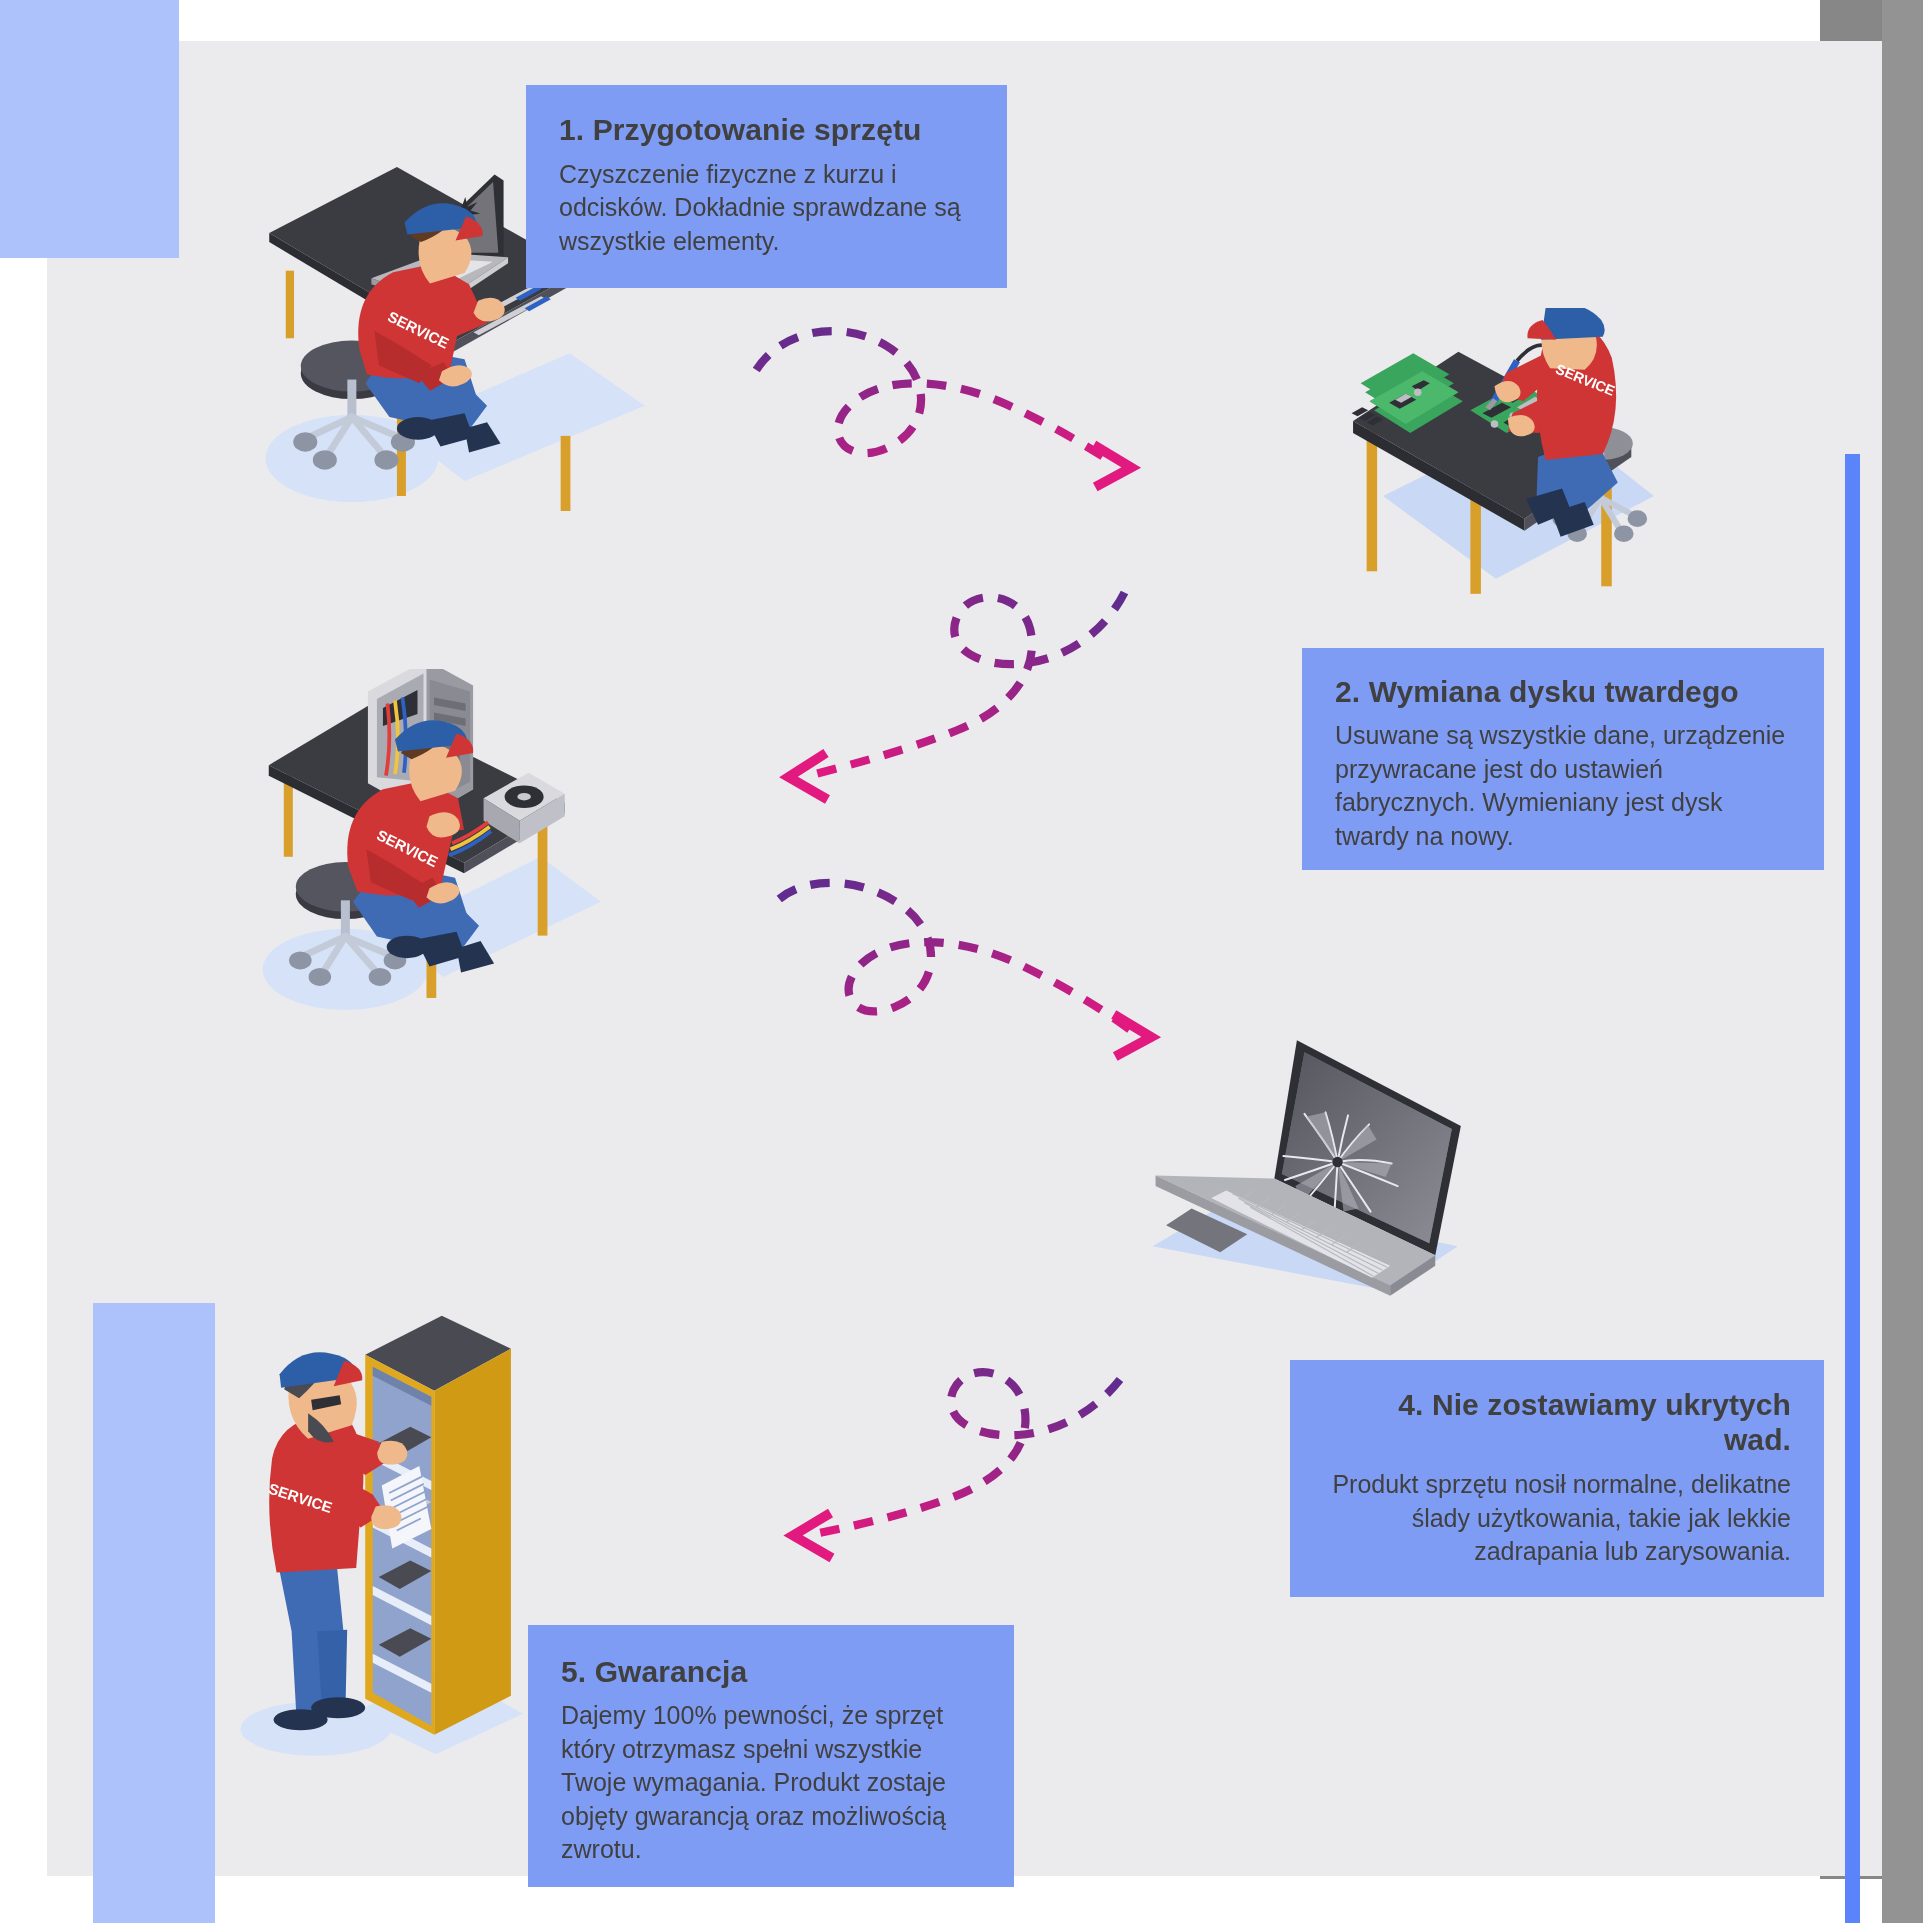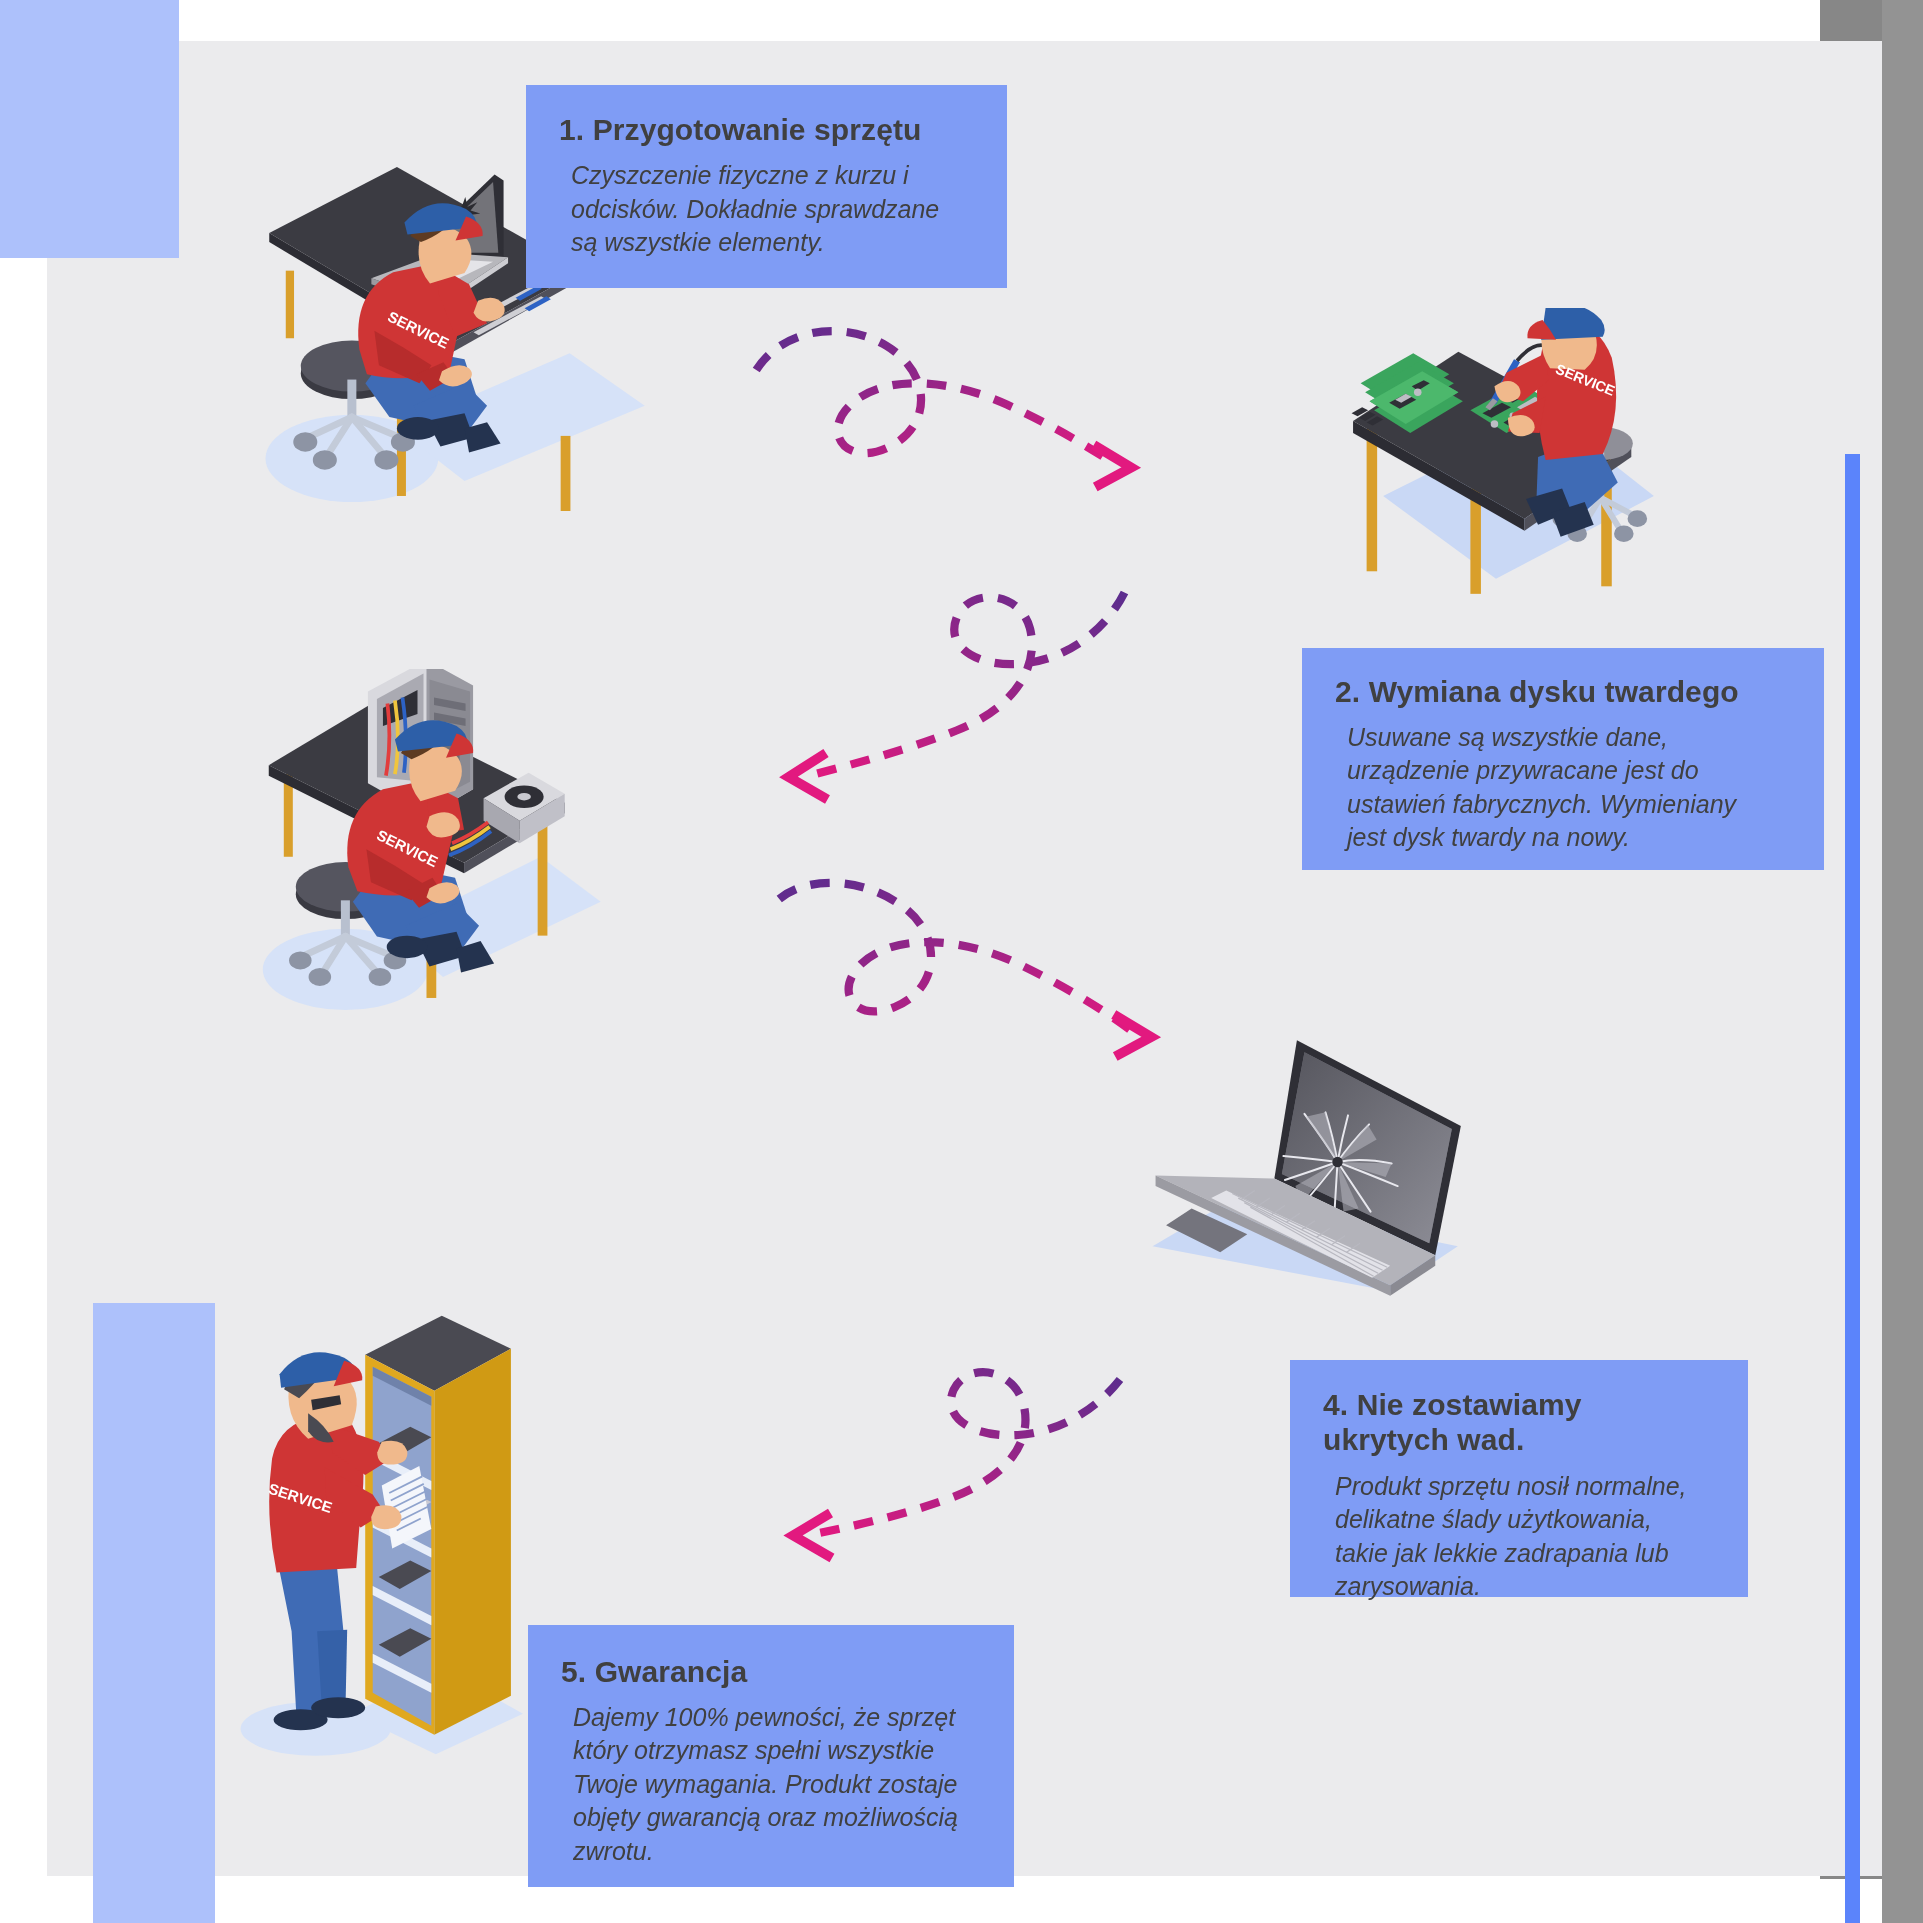--- a/index.html
+++ b/index.html
@@ -10,26 +10,26 @@
   .gray-panel{position:absolute;left:47px;top:41px;width:1835px;height:1835px;background:#ebebed;}
   .gray-band-dark{position:absolute;left:1820px;top:0;width:62px;height:1879px;background:#878787;}
   .gray-band-light{position:absolute;left:1882px;top:0;width:42px;height:1924px;background:#939393;}
   .blue-rect-tl{position:absolute;left:0;top:0;width:179px;height:258px;background:#adc1fb;}
   .blue-rect-bl{position:absolute;left:93px;top:1303px;width:122px;height:621px;background:#adc1fb;}
   .blue-stripe-right{position:absolute;left:1845px;top:454px;width:15px;height:1470px;background:#5b84fb;}
 
   
   .card{position:absolute;background:#7f9cf5;color:#404040;box-sizing:border-box;}
   .card h3{margin:0 0 10.5px 0;font-size:30px;font-weight:bold;line-height:1.18;letter-spacing:0.1px;}
-  .card p{margin:12px;font-size:25px;font-weight:normal;line-height:1.34;font-style:italic;}
+  .card p{margin:0;font-size:25px;font-weight:normal;line-height:1.34;}
 
   #card1{left:526px;top:85px;width:481px;height:203px;padding:27px 33px 22.5px 33px;}
   #card2{left:1302px;top:648px;width:522px;height:222px;padding:25.6px 33px 22.5px 33px;}
   #card3{left:310px;top:1002px;width:490px;height:221px;padding:25.6px 33px 22.5px 33px;}
-  #card4{left:1290px;top:1360px;width:458px;height:237px;padding:27px 33px 36px 33px;}
+  #card4{left:1290px;top:1360px;width:534px;height:237px;padding:27px 33px 36px 33px;text-align:right;}
   #card5{left:528px;top:1625px;width:486px;height:262px;padding:28.6px 33px 21px 33px;}
 
   
   .scene{position:absolute;}
   #scene1{left:239px;top:158px;width:421px;height:353px;}
   #scene2{left:1323px;top:308px;width:376px;height:316px;}
   #scene3{left:240px;top:669px;width:376px;height:353px;}
   #scene4{left:1142px;top:1007px;width:376px;height:316px;}
   #scene5{left:218px;top:1308px;width:353px;height:451px;}
 

